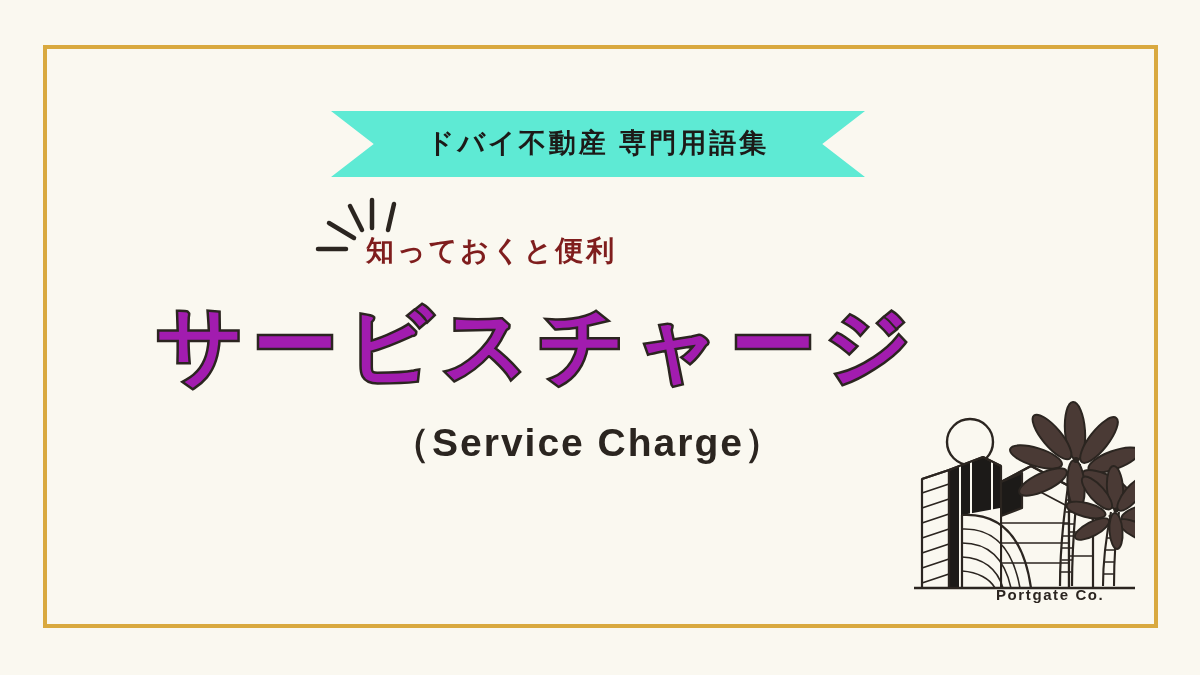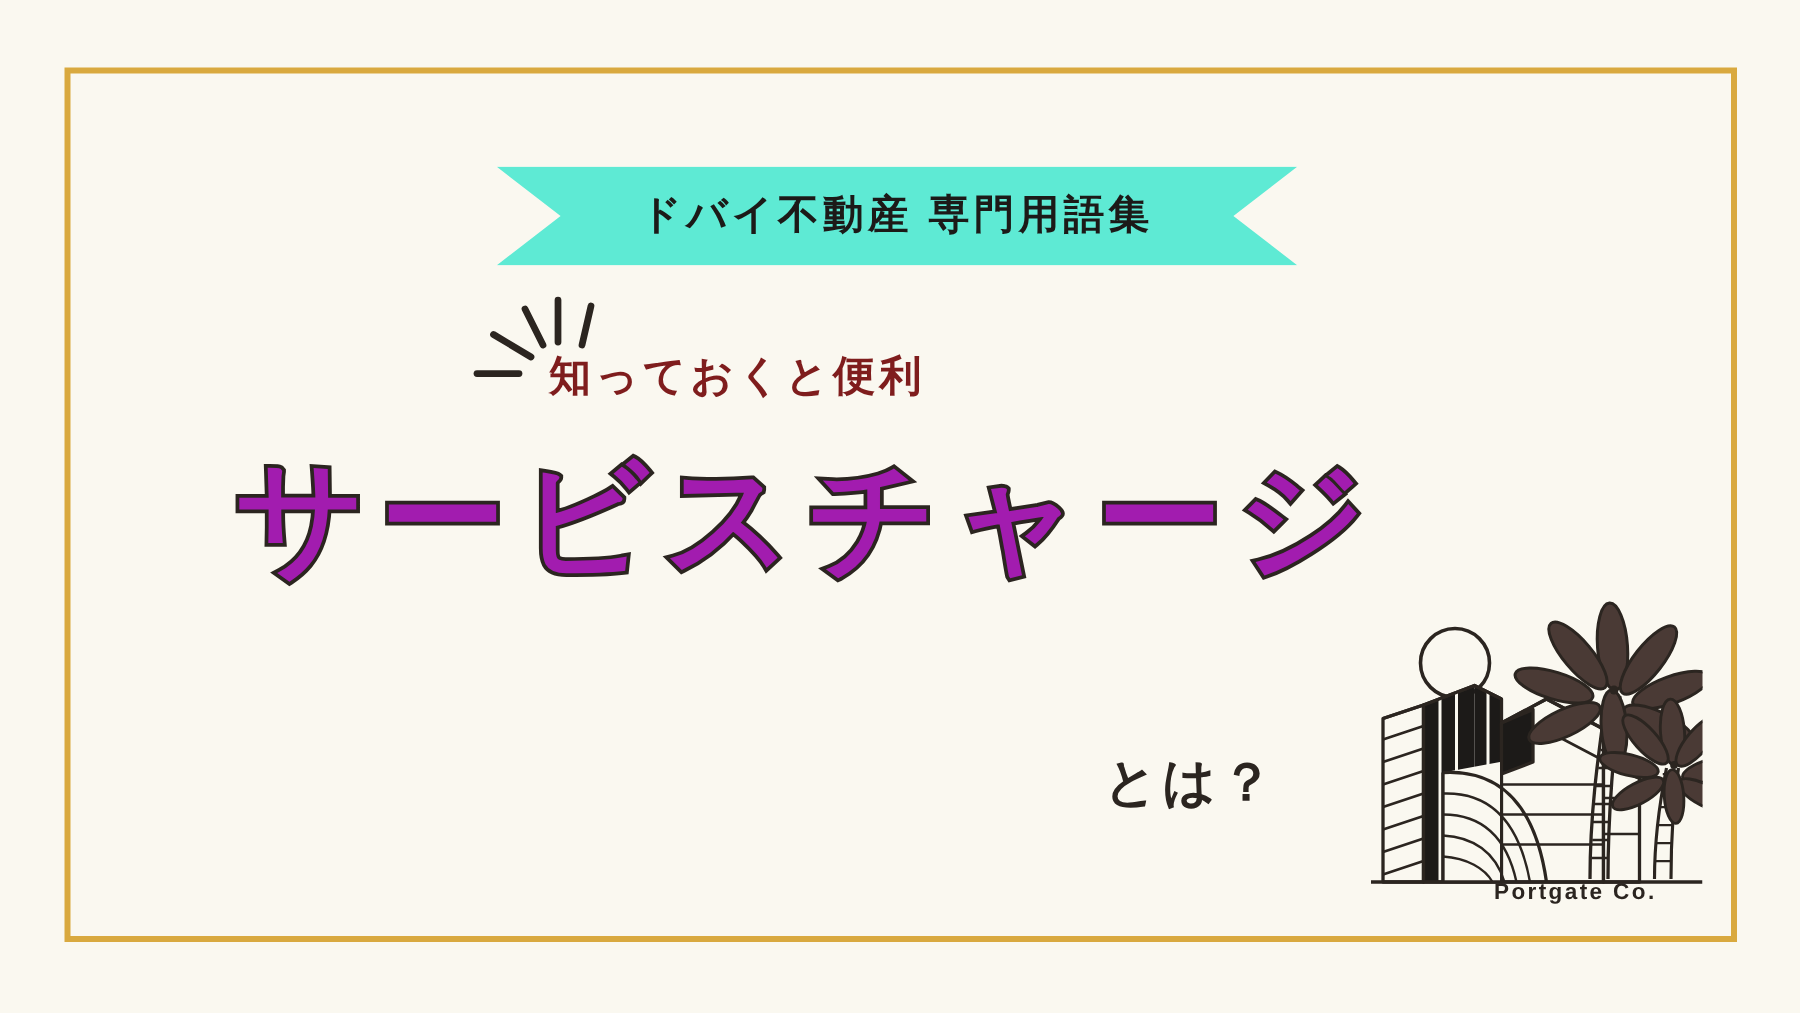--- a/index.html
+++ b/index.html
@@ -147,22 +147,24 @@
         <line x1="40" y1="10" x2="52" y2="34"></line>
         <line x1="19" y1="27" x2="44" y2="42"></line>
         <line x1="8" y1="53" x2="36" y2="53"></line>
       </g>
     </svg>
     <span class="kicker-text">知っておくと便利</span>
   </div>
 
   <div class="title-main">サービスチャージ</div>
 
-
-  <div class="toha">とは？</div>
+  <div class="title-en">
+    <span class="title-en-inner">（Service Charge）</span>
+  </div>
+
 
   <svg class="illus" viewBox="0 0 235 232">
     <g fill="none" stroke="#2b2520" stroke-width="2.2" stroke-linejoin="round">
 
       <circle cx="70" cy="52" r="23" stroke-width="2.4"></circle>
 
       <g>
 
         <path d="M49,80 L83,67 L83,198 L49,198 Z" fill="#1c1a18" stroke="none"></path>
         <path d="M83,67 L101,76 L101,198 L83,198 Z" fill="#1c1a18" stroke="none"></path>

